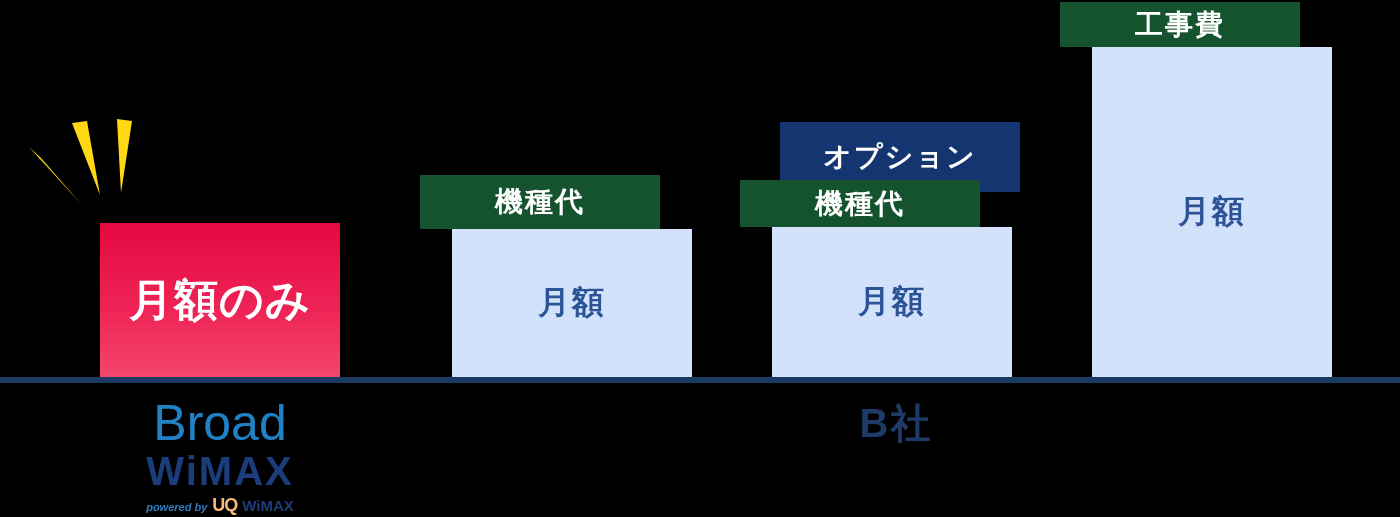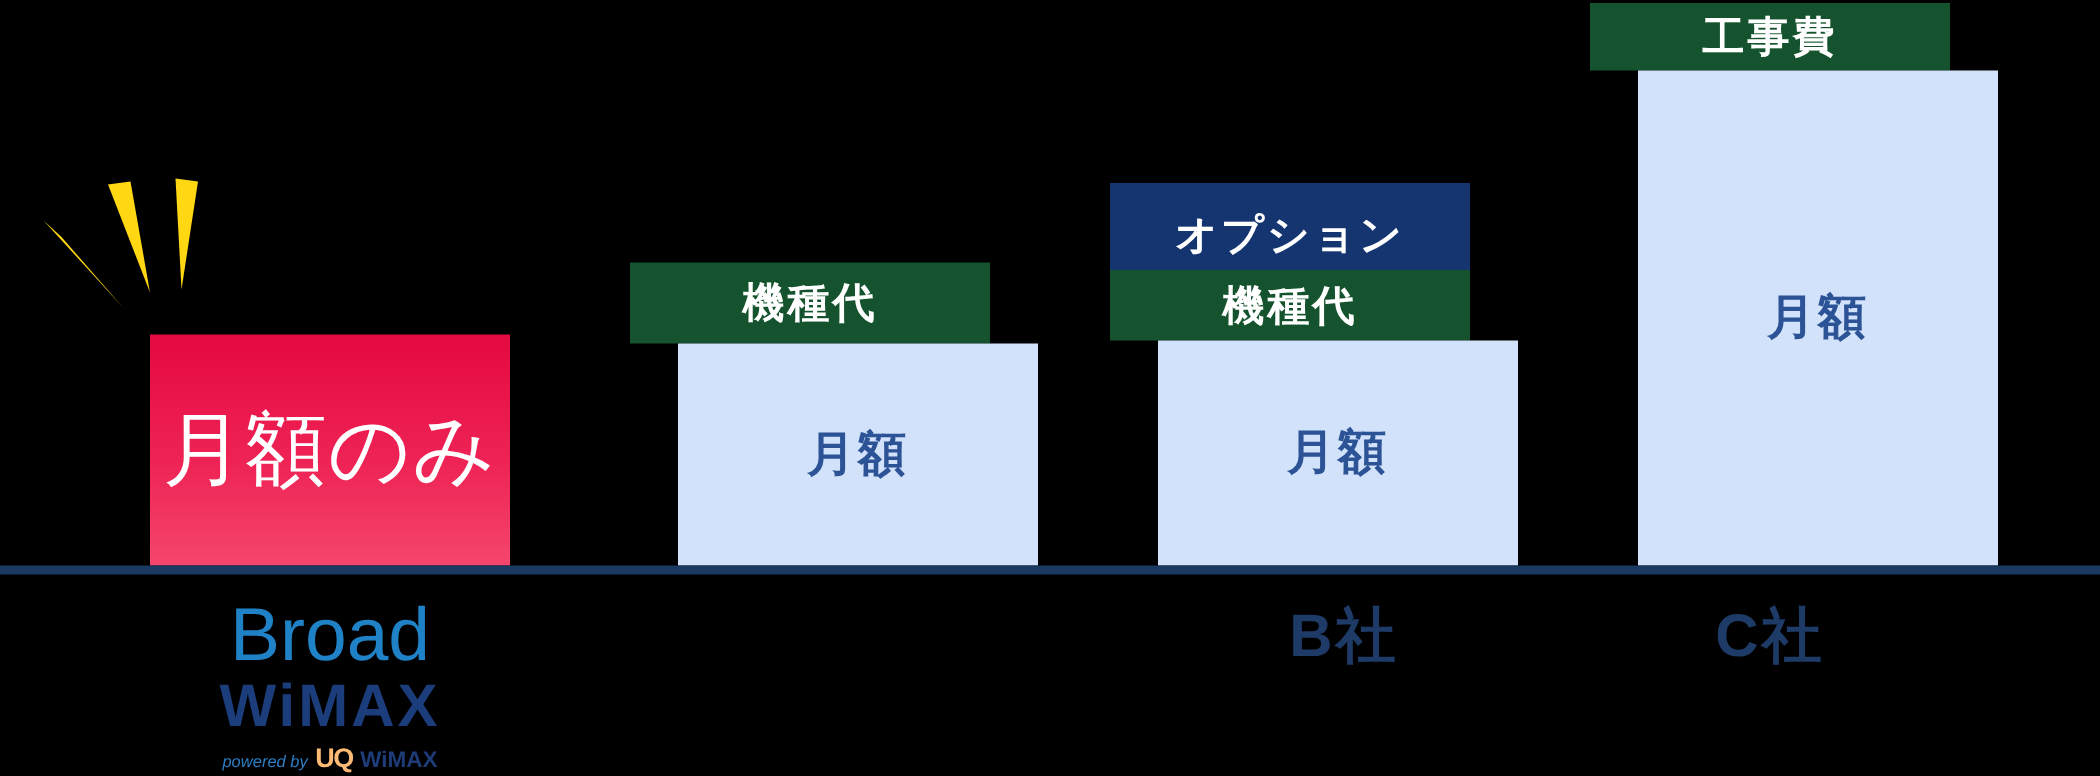--- a/index.html
+++ b/index.html
@@ -6,30 +6,30 @@
   .stage{
     position:relative;width:1400px;height:517px;background:#000;overflow:hidden;
     font-family:"Liberation Sans","DejaVu Sans",sans-serif;
   }
   .bar,.seg{position:absolute;display:flex;align-items:center;justify-content:center;box-sizing:border-box;}
   
   .bar-broad{
     left:100px;top:223px;width:240px;height:154px;
     background:linear-gradient(180deg,#e50941 0%,#ee2355 55%,#f4466c 100%);
   }
-  .bar-broad .seg-label{color:#fff;font-size:54px;font-weight:normal;letter-spacing:1px;}
+  .bar-broad .seg-label{color:#fff;font-size:44px;font-weight:bold;letter-spacing:1px;}
   
   .seg-medium{background:#14532d;color:#fff;font-size:28px;font-weight:bold;letter-spacing:2px;}
   .seg-dark{background:#143570;color:#fff;font-size:28px;font-weight:bold;letter-spacing:2px;}
   .seg-light{background:#d1e2fa;color:#2b5396;font-size:32px;font-weight:bold;letter-spacing:2px;margin-left:32px;}
   
   .a-header{left:420px;top:175px;width:240px;height:54px;}
   .a-body  {left:420px;top:229px;width:240px;height:148px;}
   
-  .b-option{left:740px;top:122px;width:240px;height:70px;}
+  .b-option{left:780px;top:122px;width:240px;height:70px;}
   .b-header{left:740px;top:180px;width:240px;height:47px;}
   .b-body  {left:740px;top:227px;width:240px;height:150px;}
   
   .c-header{left:1060px;top:2px;width:240px;height:45px;}
   .c-body  {left:1060px;top:47px;width:240px;height:330px;}
   
   .baseline{position:absolute;left:0;top:377px;width:1400px;height:6px;background:#1a3a62;}
   
   .xlabel{
     position:absolute;top:400px;height:46px;width:240px;
@@ -43,21 +43,21 @@
   .logo{position:absolute;left:100px;top:398px;width:240px;text-align:center;}
   .logo-broad{
     display:block;color:#2082c6;font-size:50px;font-weight:normal;line-height:50px;letter-spacing:0px;
   }
   .logo-wimax{
     display:block;color:#1c3d7b;font-size:40px;font-weight:bold;line-height:42px;letter-spacing:2px;margin-top:2px;
   }
   .logo-powered{
     margin-top:4px;display:flex;align-items:baseline;justify-content:center;gap:5px;line-height:18px;
   }
-  .logo-powered .pby{color:#2e7cc2;font-size:11px;font-weight:normal;font-style:italic;}
+  .logo-powered .pby{color:#2e7cc2;font-size:11px;font-weight:bold;font-style:italic;}
   .logo-powered .uq{color:#fdba74;font-size:18px;font-weight:bold;letter-spacing:-1px;}
   .logo-powered .uqw{color:#1d3c78;font-size:15px;font-weight:bold;letter-spacing:0px;}
   
   .sparks{position:absolute;left:15px;top:95px;}
 </style>
 </head>
 <body>
 
 <div class="stage">
 
@@ -101,15 +101,14 @@
     <span class="logo-broad">Broad</span>
     <span class="logo-wimax">WiMAX</span>
     <span class="logo-powered">
       <span class="pby">powered by</span>
       <span class="uq">UQ</span>
       <span class="uqw">WiMAX</span>
     </span>
   </div>
 
   <div class="xlabel xlabel-b">B社</div>
-  <div class="xlabel xlabel-c">C社</div>
 
 </div>
 
 </body></html>

